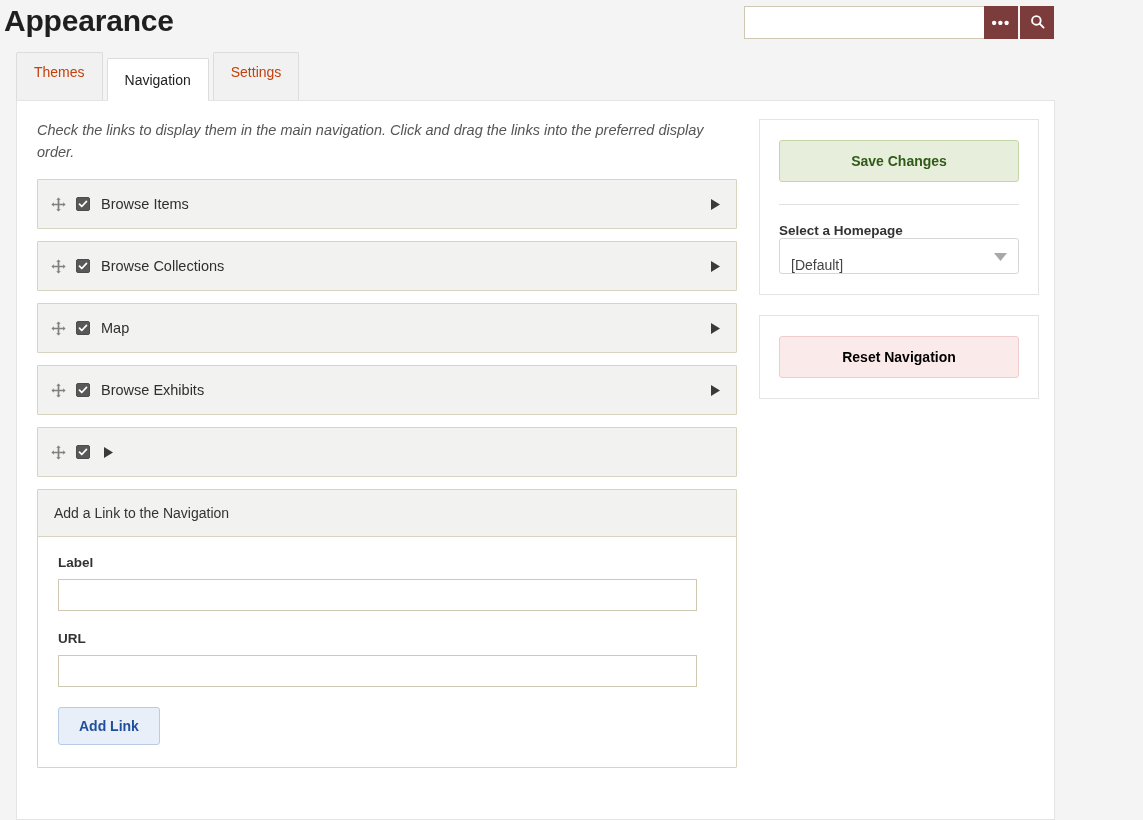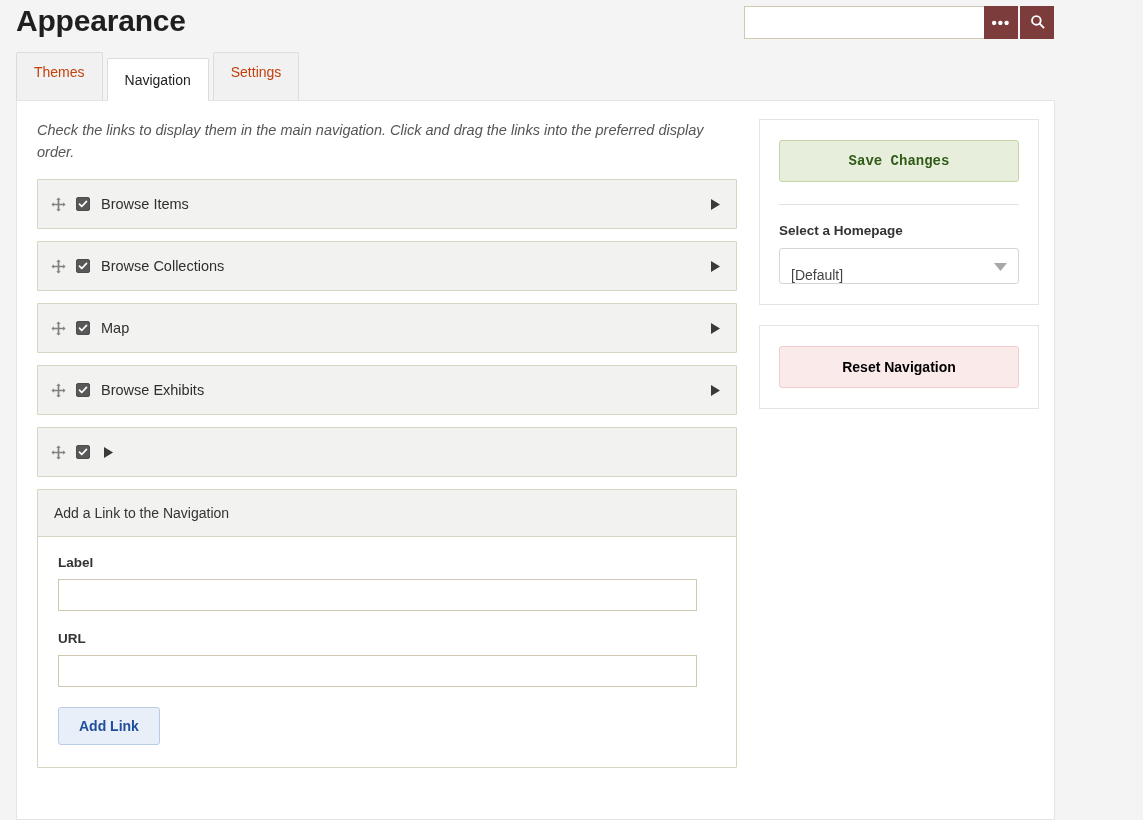--- a/index.html
+++ b/index.html
@@ -12,21 +12,21 @@
     overflow: hidden;
   }
 
   
   .topbar {
     position: relative;
     height: 55px;
   }
   .page-title {
     position: absolute;
-    left: 16px;
+    left: 4px;
     top: 4px;
     font-size: 30px;
     font-weight: bold;
     letter-spacing: -0.2px;
     color: #1f1f1f;
     margin: 0;
   }
   .search-wrap {
     position: absolute;
     right: 89px;
@@ -237,32 +237,31 @@
     display: block;
     width: 100%;
     background: #e7efdc;
     border: 1px solid #c4d6a8;
     color: #315a17;
     font-weight: bold;
     font-size: 14px;
     padding: 12px 0;
     border-radius: 3px;
     cursor: pointer;
-    font-family: Liberation Mono, monospace;
+    font-family: Liberation Sans, sans-serif;
   }
   .hr {
     border: none;
     border-top: 1px solid #e0e0e0;
     margin: 22px 0 18px 0;
   }
   .side-label {
     font-size: 13.5px;
     font-weight: bold;
     color: #333;
-    margin-bottom: 10px;
   }
   .select-wrap { position: relative; }
   .select-box {
     width: 100%;
     height: 36px;
     border: 1px solid #d6d6d6;
     border-radius: 3px;
     background: #fff;
     display: flex;
     align-items: flex-end;

